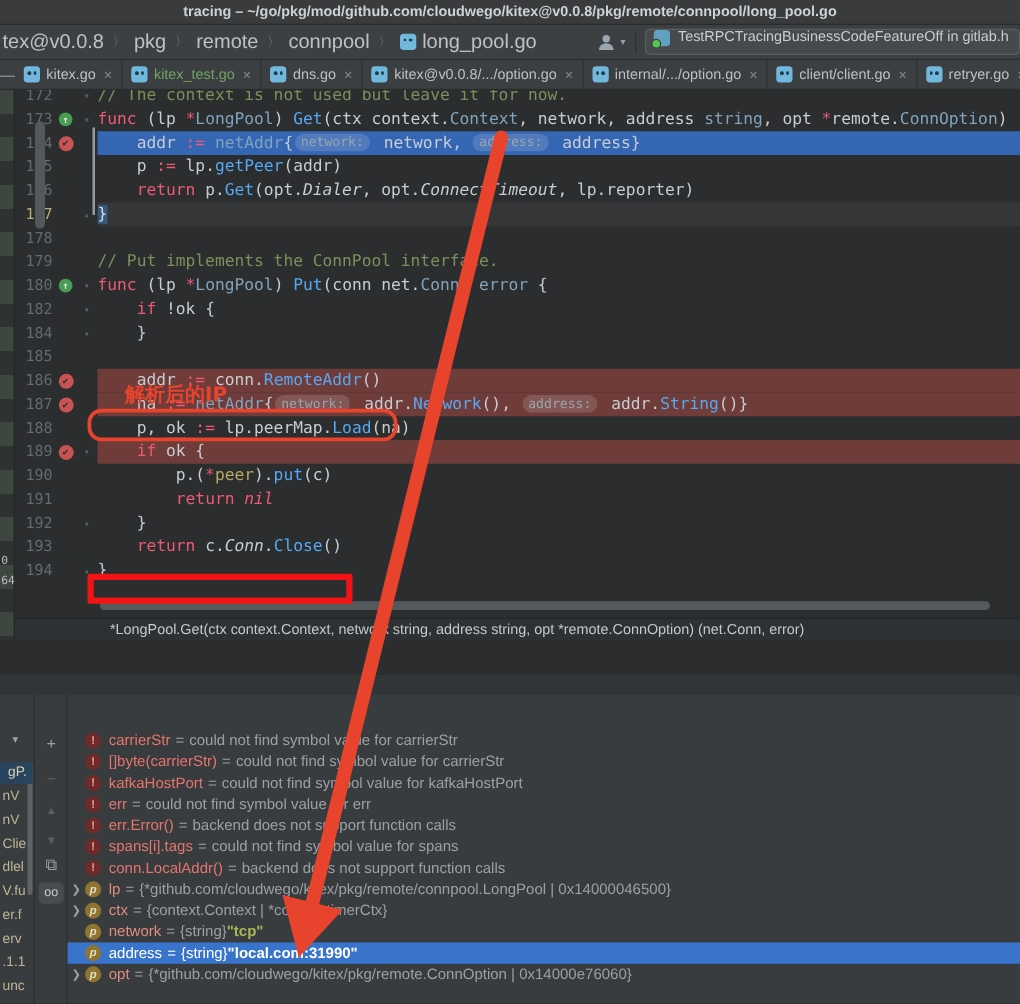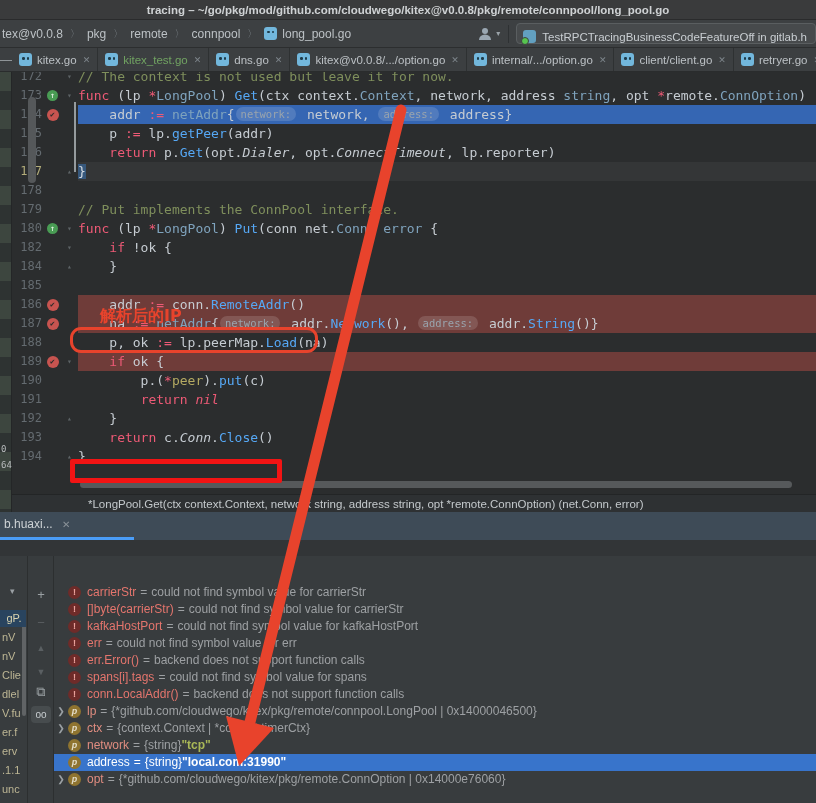--- a/index.html
+++ b/index.html
@@ -9,32 +9,32 @@
 
   
   .titlebar { position:absolute; left:0; top:0; width:816px; height:20px;
     background:#3a3b3c; border-bottom:1px solid #2a2b2c; display:flex;
     align-items:center; justify-content:center; }
   .titlebar .t { font-size:11.5px; font-weight:bold; color:#cfd2d4; white-space:nowrap; }
 
   .crumbbar { position:absolute; left:0; top:20px; width:816px; height:28px;
     background:#3d4042; border-bottom:1px solid #2c2e2f; display:flex; align-items:center; }
   .crumbs { display:flex; align-items:center; padding-left:2px; flex:1; overflow:hidden; white-space:nowrap; }
-  .crumb { font-size:12px; color:#bcc1c5;text-align:center; }
+  .crumb { font-size:16px; color:#bcc1c5;text-align:center; }
   .crumb-sep { color:#7d848a; font-size:10px; margin:0 7px; }
   .goicon { display:inline-block; width:13px; height:13px; border-radius:3px;
     background:#72b7dc; position:relative; vertical-align:-2px; margin-right:5px; }
   .goicon::before, .goicon::after { content:""; position:absolute; top:4px; width:2.5px; height:2.5px;
     border-radius:50%; background:#1d3a49; }
   .goicon::before { left:3px; } .goicon::after { right:3px; }
   .crumb-right { display:flex; align-items:center; height:28px; }
   .person { margin-right:3px; } 
   .tiny-caret { color:#9aa2a8; font-size:8px; margin-right:8px; }
   .vdiv { width:1px; height:18px; background:#2e3133; margin-right:7px; }
-  .runchip { display:flex; align-items:flex-end; height:21px; background:#474a4c;
+  .runchip { display:flex; align-items:flex-start; height:21px; background:#474a4c;
     border:1px solid #5a5e60; border-radius:4px; padding:0 8px 0 6px; white-space:nowrap; }
   .testicon { position:relative; width:13px; height:13px; border-radius:3px; background:#62a0c0; margin-right:6px; }
   .testicon::after { content:""; position:absolute; left:-2px; bottom:-2px; width:6px; height:6px;
     border-radius:50%; background:#57c44f; border:1px solid #3d4042; }
   .runchip .rc-label { font-size:11.5px; color:#c9ced2; }
 
   
   .tabbar { position:absolute; left:0; top:48px; width:816px; height:24px;
     background:#3c3f41; display:flex; align-items:stretch; border-bottom:1px solid #2a2c2d; }
   .tab-hide { width:22px; display:flex; align-items:center; justify-content:center;
@@ -426,27 +426,20 @@
       </div>
     <div class="guide"></div>
     <div class="gutter-pill"></div>
     <div class="hscroll"></div>
   </div>
 
   <div class="statushint">
     <span class="s">*LongPool.Get(ctx context.Context, network string, address string, opt *remote.ConnOption) (net.Conn, error)</span>
   </div>
 
-  <div class="dbgband">
-    <span class="dbgtab">
-      <span>b.huaxi...</span>
-      <span class="x">✕</span>
-    </span>
-    <div class="dbgtab-underline"></div>
-  </div>
   <div class="dbggap"></div>
 
   <div class="dbgmain">
     <div class="frames" id="framespanel">
       <span class="caret">▾</span>
       <div class="frames-pill"></div>
     <div class="frame-item sel" style="top: 54px;">gP.</div>
         <div class="frame-item" style="top: 73px;">nV</div>
         <div class="frame-item" style="top: 92px;">nV</div>
         <div class="frame-item" style="top: 111px;">Clie</div>

